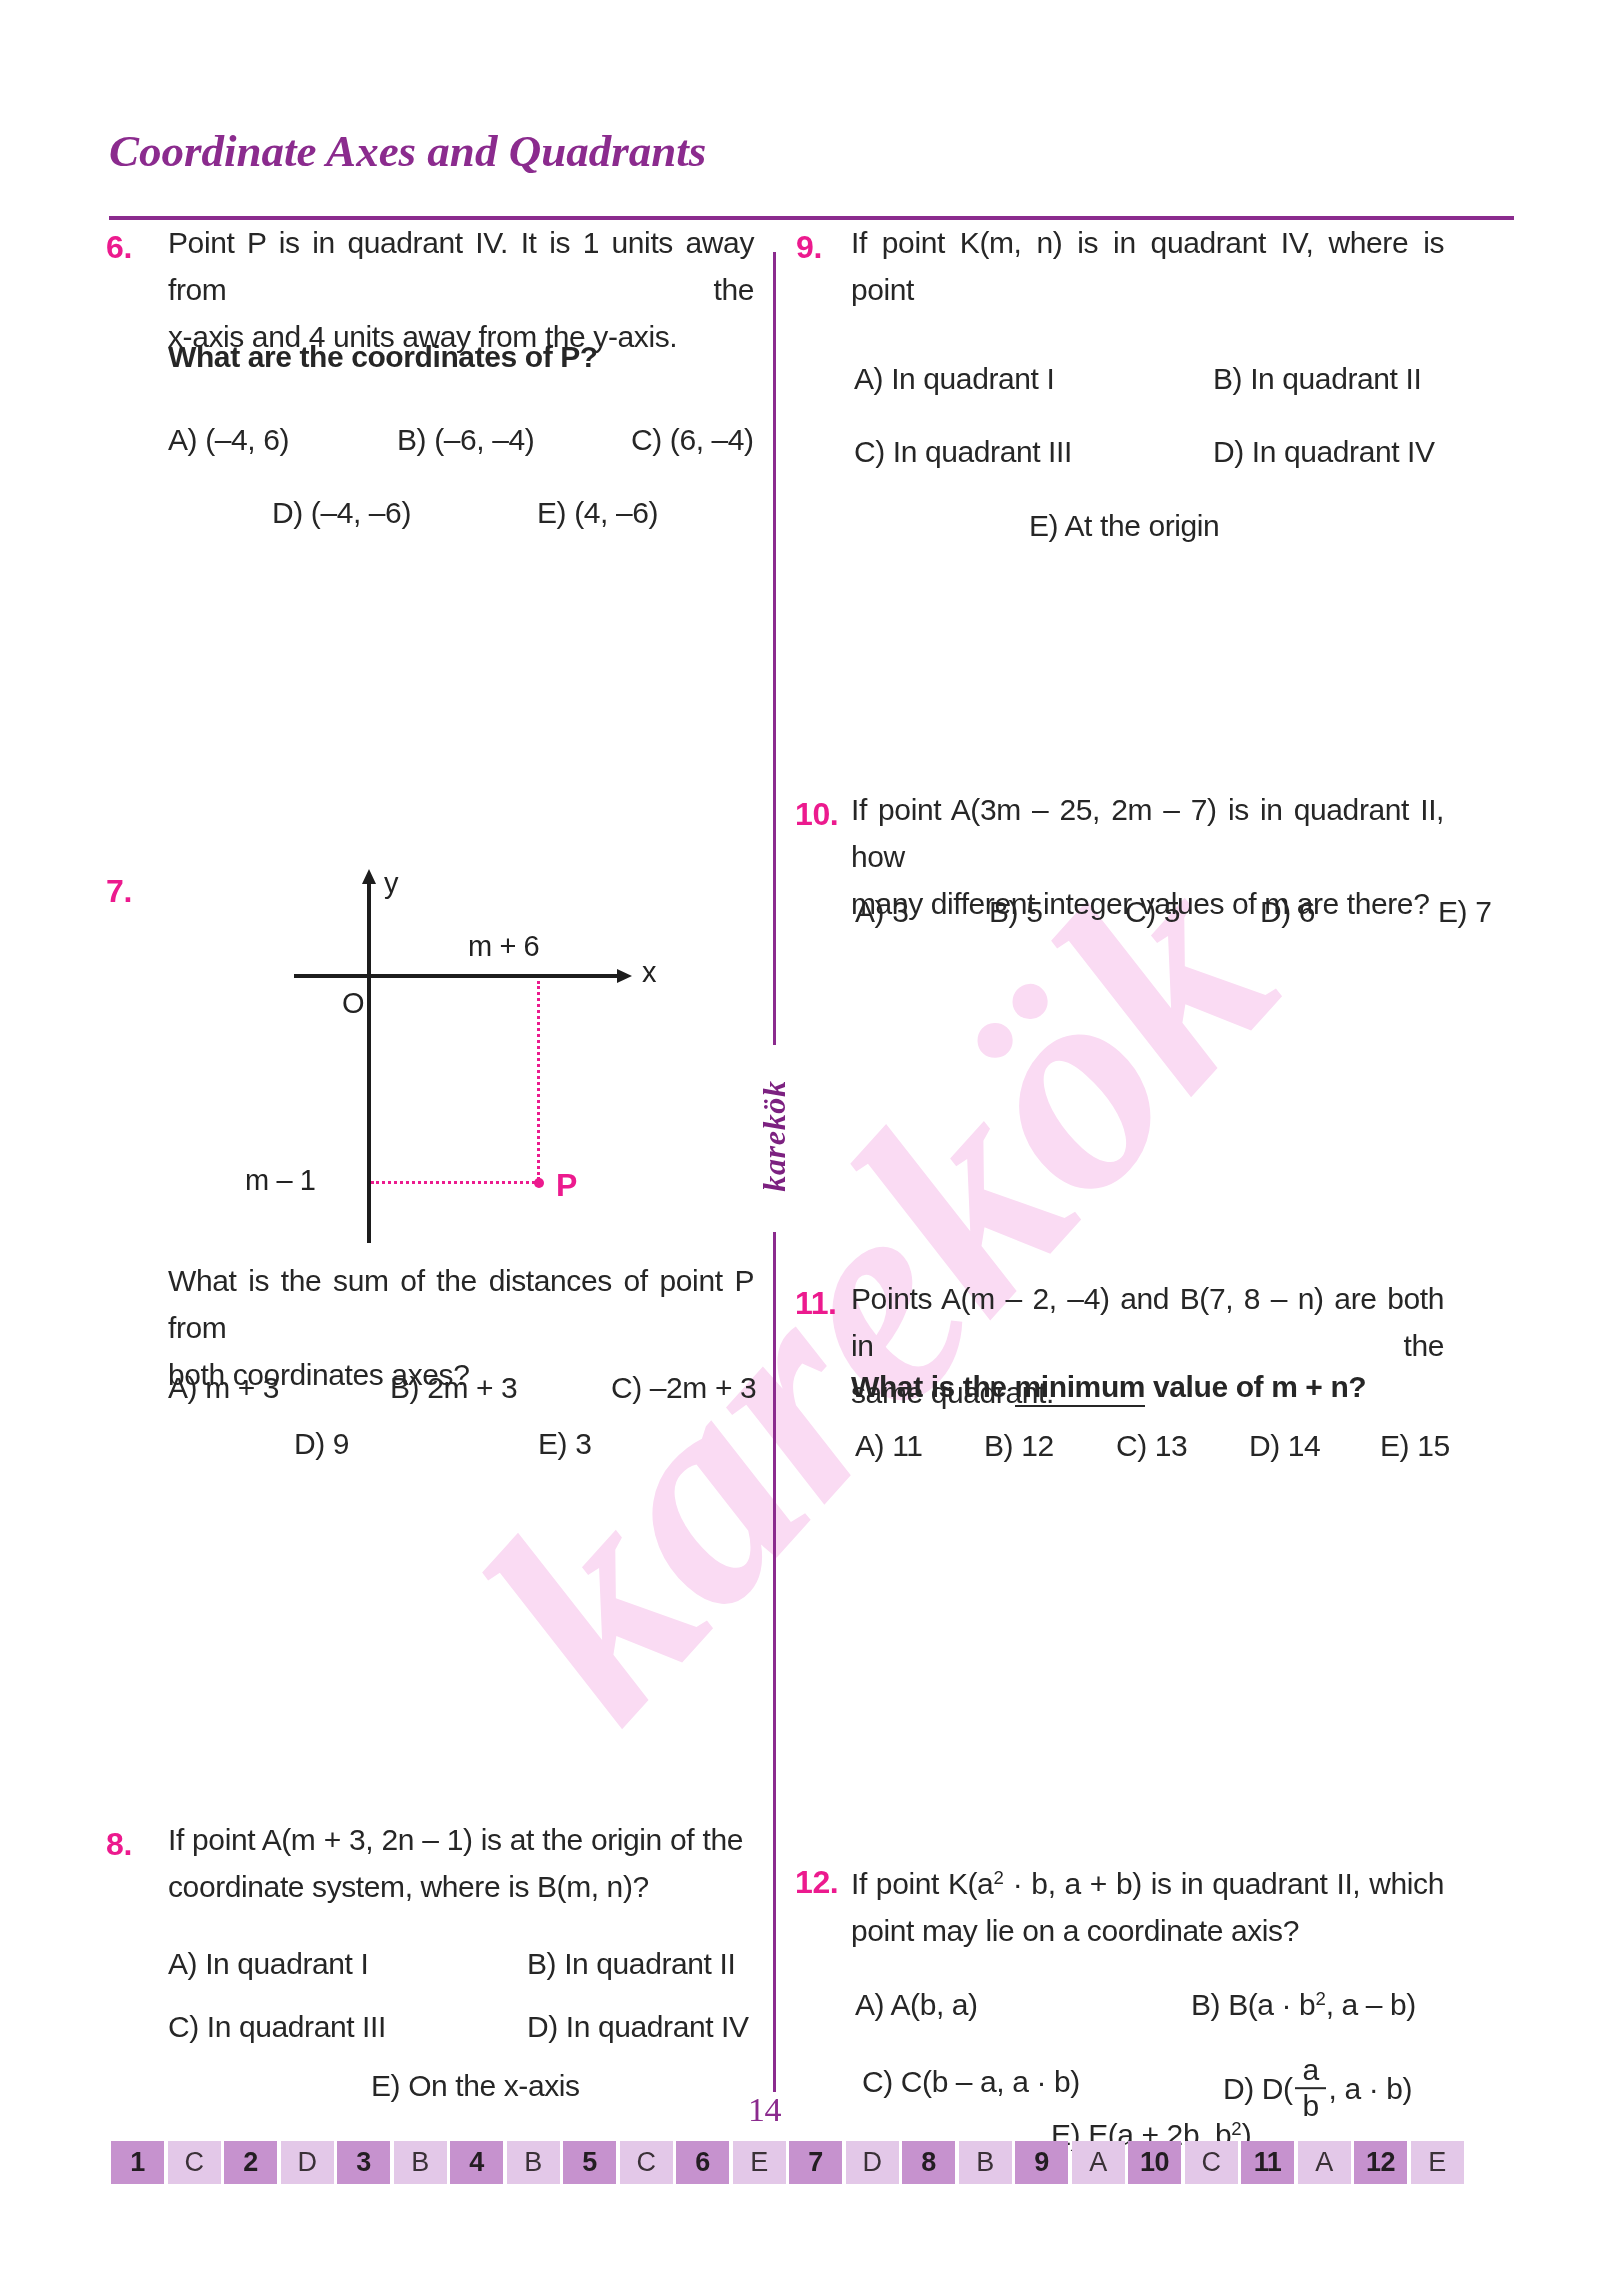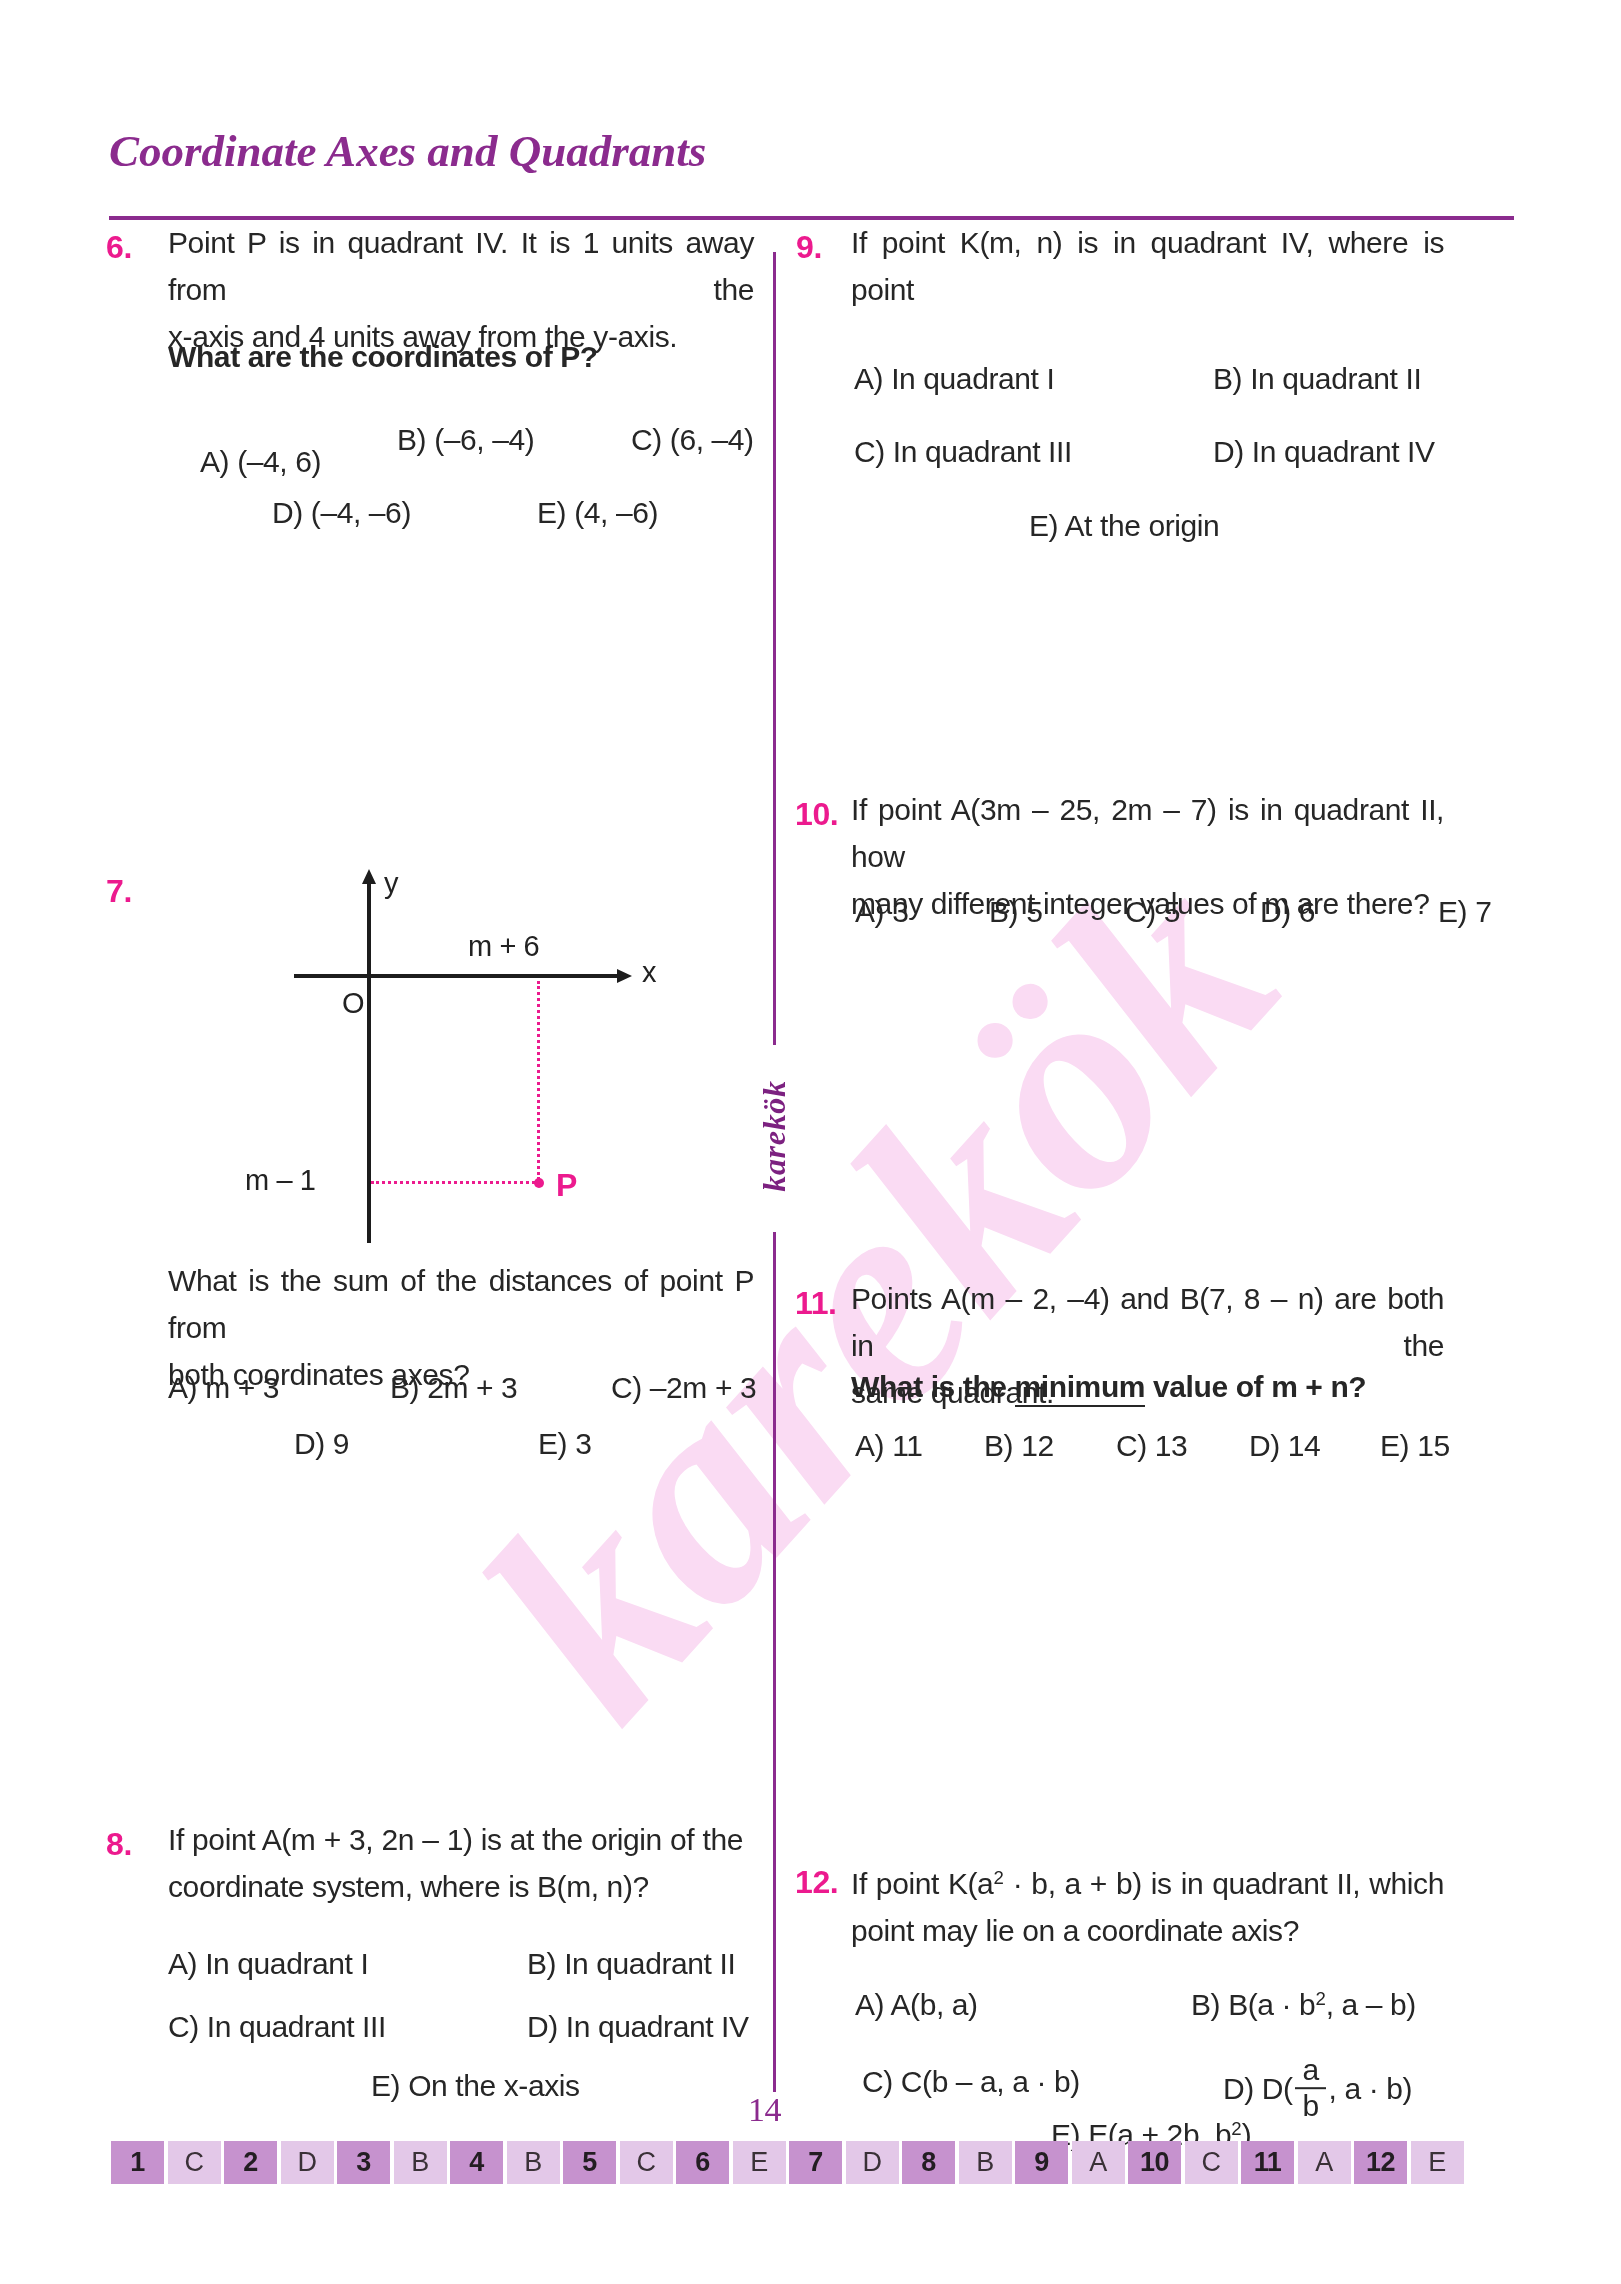--- a/index.html
+++ b/index.html
@@ -97,21 +97,21 @@
     <div class="divider seg1"></div>
     <div class="divider seg2"></div>
     <div class="divider-brand">karekök</div>
 
     <div class="q-num" style="left:106px;top:230px;">6.</div>
     <div class="stem" style="left:168px;top:219px;width:586px;">
       <span class="line jl">Point P is in quadrant IV. It is 1 units away from the</span>
       <span class="line">x-axis and 4 units away from the y-axis.</span>
     </div>
     <div class="sub" style="left:168px;top:338px;">What are the coordinates of P?</div>
-    <div class="opt" style="left:168px;top:444px;margin-left:32px;">A) (–4, 6)</div>
+    <div class="opt" style="left:168px;top:422px;">A) (–4, 6)</div>
     <div class="opt" style="left:397px;top:422px;">B) (–6, –4)</div>
     <div class="opt" style="left:631px;top:422px;">C) (6, –4)</div>
     <div class="opt" style="left:272px;top:495px;">D) (–4, –6)</div>
     <div class="opt" style="left:537px;top:495px;">E) (4, –6)</div>
 
     <div class="q-num" style="left:106px;top:874px;">7.</div>
 
     <div>
       <div class="axis" style="left:367px;top:884px;width:4.2px;height:359px;"></div>
       <div class="arrow-up" style="left:362px;top:869px;"></div>

